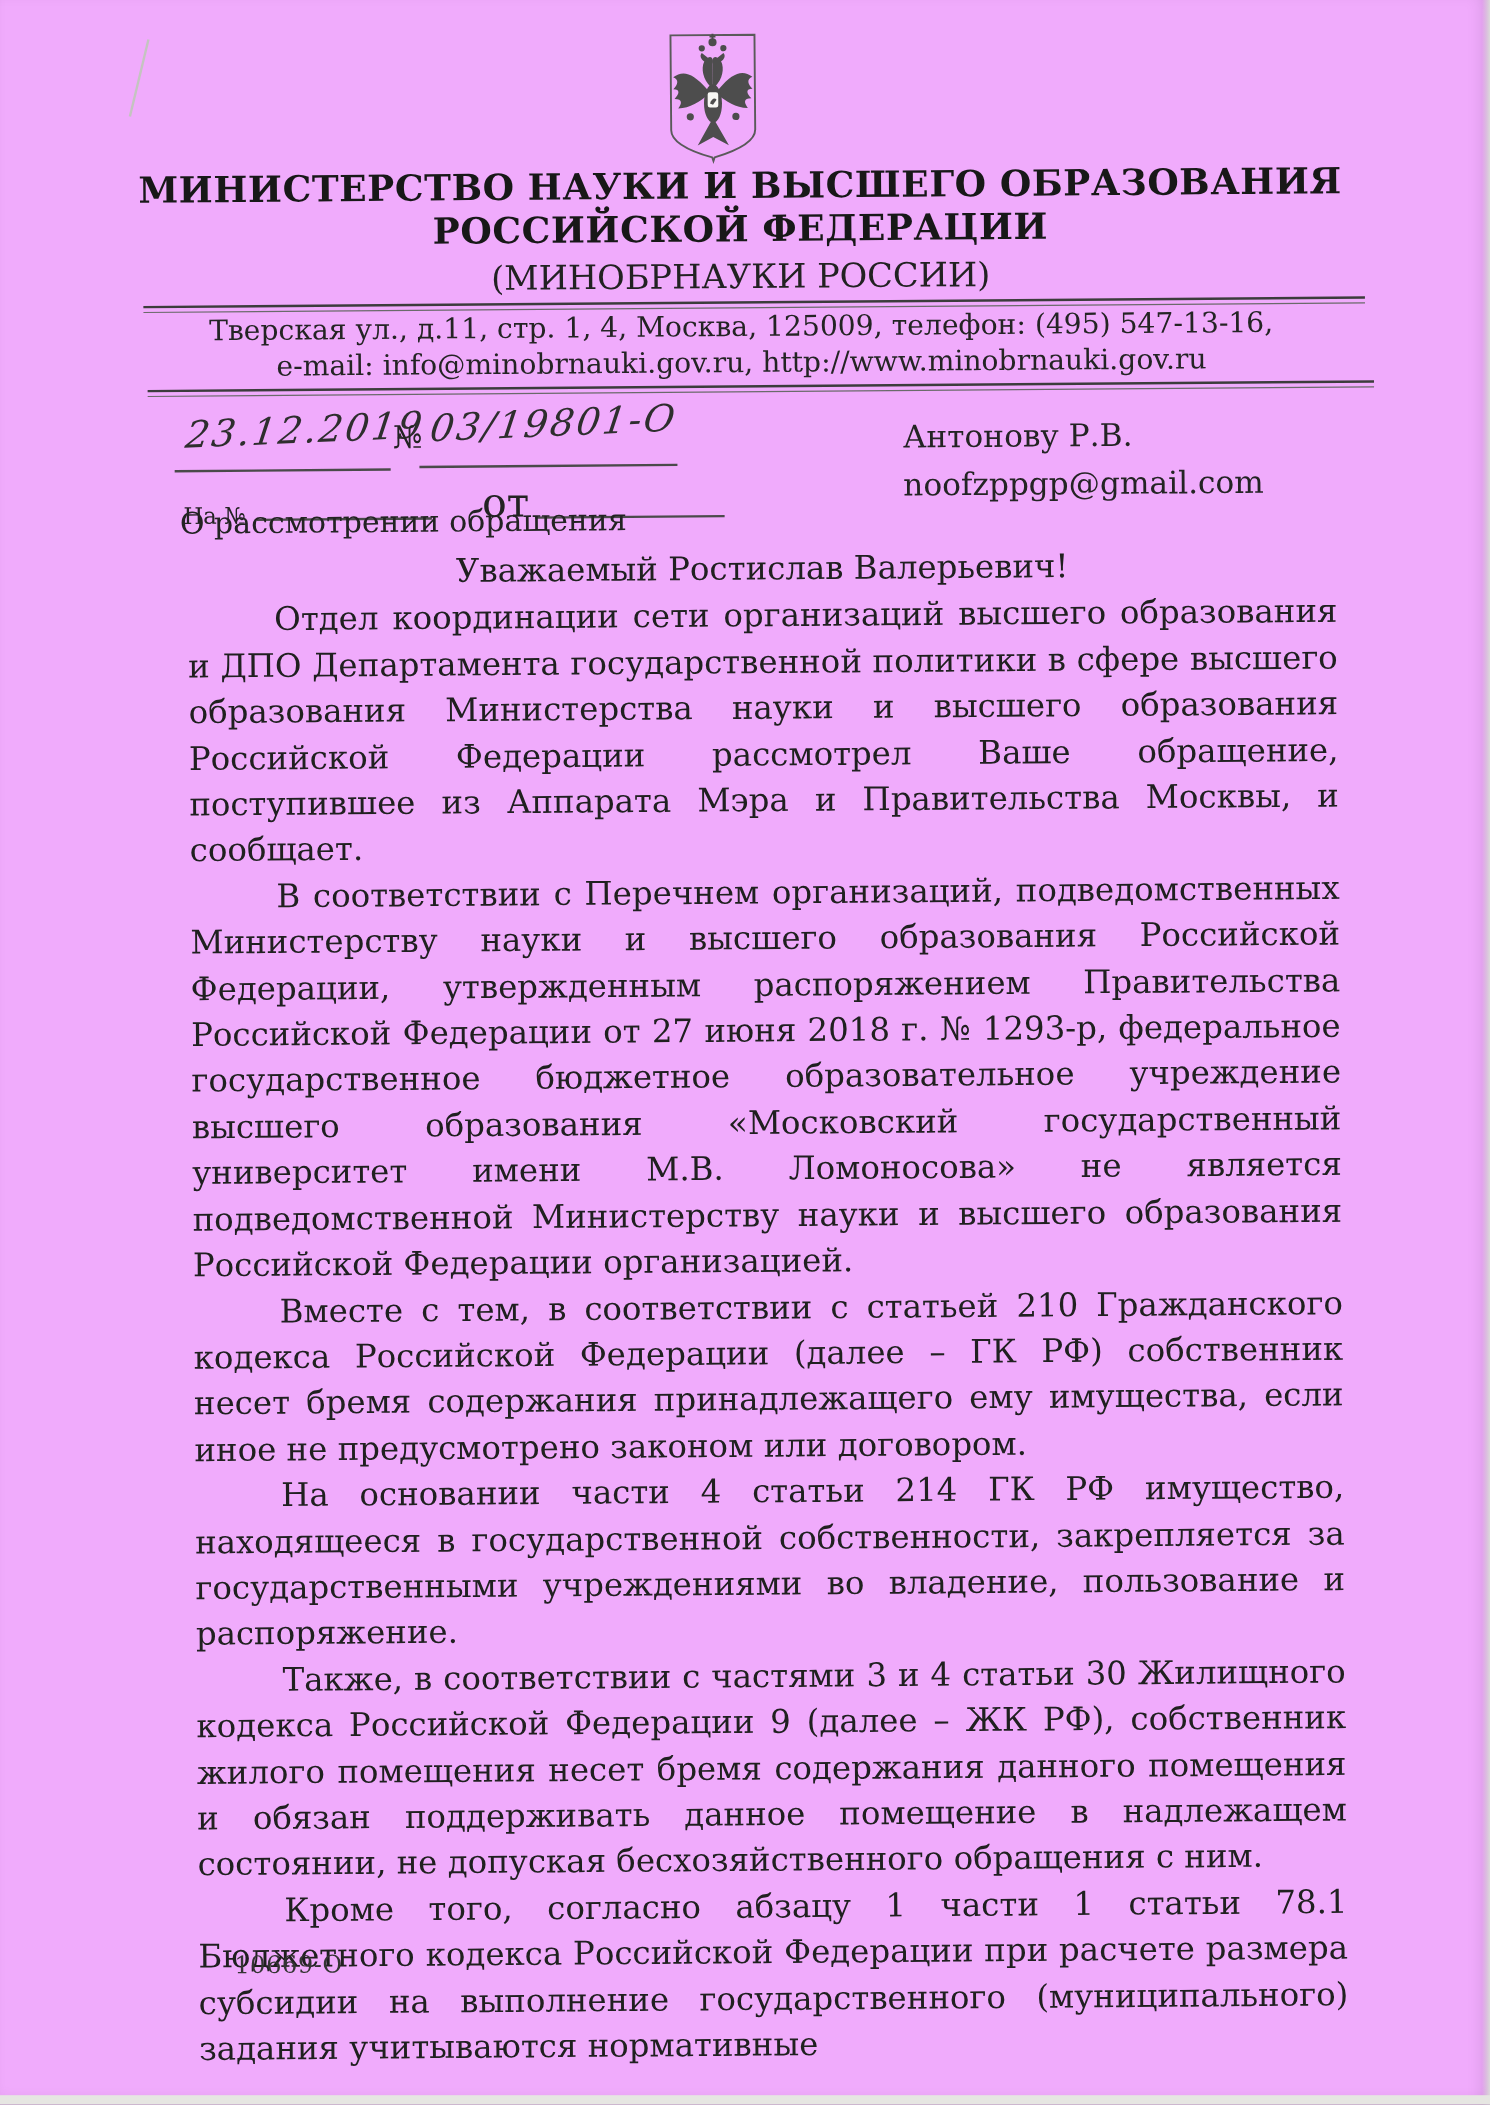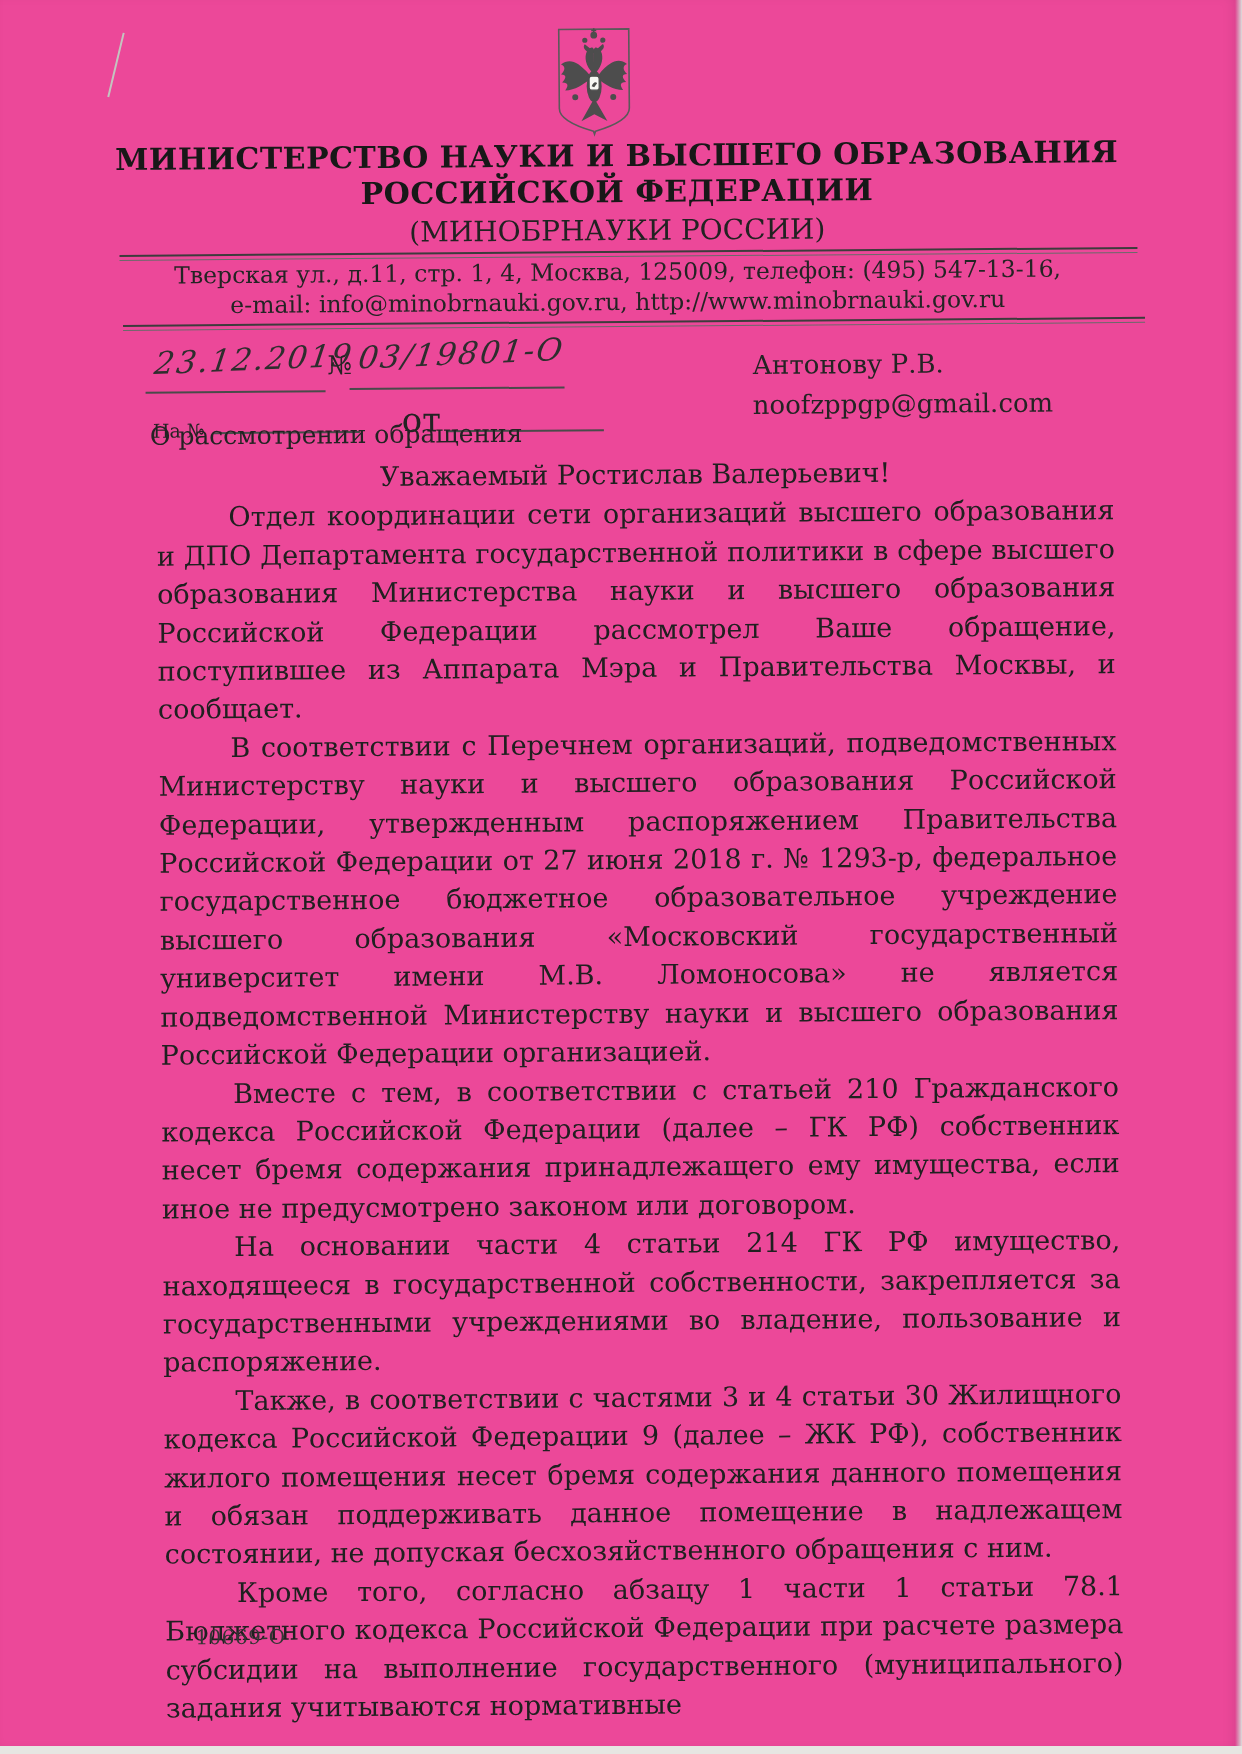--- a/index.html
+++ b/index.html
@@ -1,20 +1,20 @@
 <!DOCTYPE html>
 <html lang="ru"><head>
 <meta charset="utf-8">
 <style>
   html,body{margin:0;padding:0;background:#888;}
   .page{
     position:relative;
     width:1242px;height:1754px;
     margin:0 auto;
-    background:#ec4899;
+    background:#f0abfc;
     overflow:hidden;
     font-family:"DejaVu Serif", serif;
     color:#1f1f1f;
     box-shadow:inset -14px 0 18px -14px rgba(0,0,0,.25), inset 0 -10px 14px -10px rgba(0,0,0,.18);
   }
   .tilt{position:absolute;inset:0;transform:rotate(-0.45deg);transform-origin:50% 40%;}
 
   
   .emblem{position:absolute;left:553px;top:24px;width:92px;height:114px;}
 

